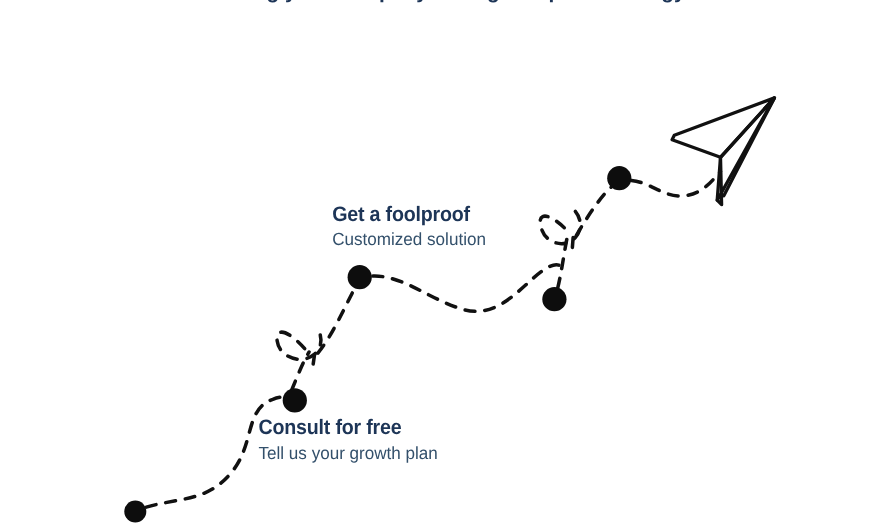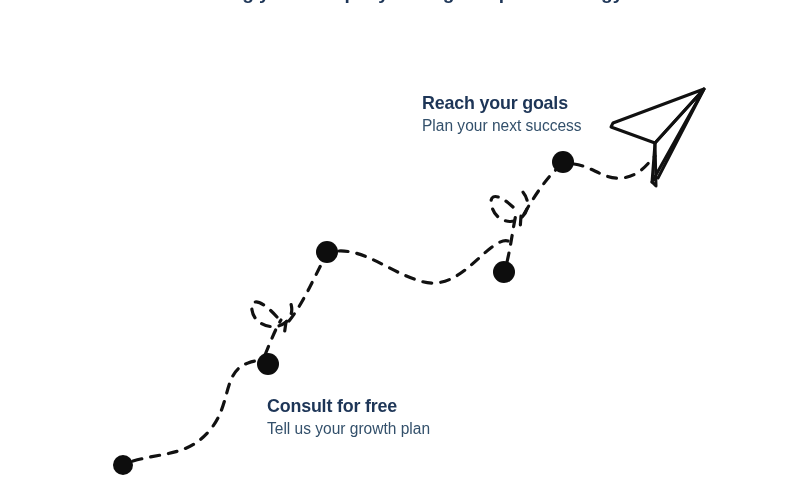--- a/index.html
+++ b/index.html
@@ -49,21 +49,21 @@
     font-weight: normal;
     font-size: 16px;
     line-height: 20px;
     color: #33506b;
     margin: 2px 0 0 0;
     transform: scaleX(0.97);
     transform-origin: left center;
   }
 
   
-  #label-consult   { left: 235px; top: 395px; margin-left: 32px; }
+  #label-consult   { left: 235px; top: 379px; }
   #label-foolproof { left: 302px; top: 185px; }
   #label-goals     { left: 422px; top: 92px;  }
   #label-campaigns { left: 487px; top: 294px; }
 
   
   #headline-strip {
     position: absolute;
     left: 0;
     top: -18px;
     width: 800px;
@@ -154,20 +154,20 @@
                L 652 182"></path>
     </g>
 
   </svg>
 
   <div class="step-label" id="label-consult">
     <div class="step-title">Consult for free</div>
     <div class="step-sub">Tell us your growth plan</div>
   </div>
 
+  <div class="step-label" id="label-foolproof">
+    <div class="step-title">Get a foolproof</div>
+    <div class="step-sub">Customized solution</div>
+  </div>
 
 
-  <div class="step-label" id="label-goals">
-    <div class="step-title">Reach your goals</div>
-    <div class="step-sub">Plan your next success</div>
-  </div>
 
 </div>
 
 </body></html>

